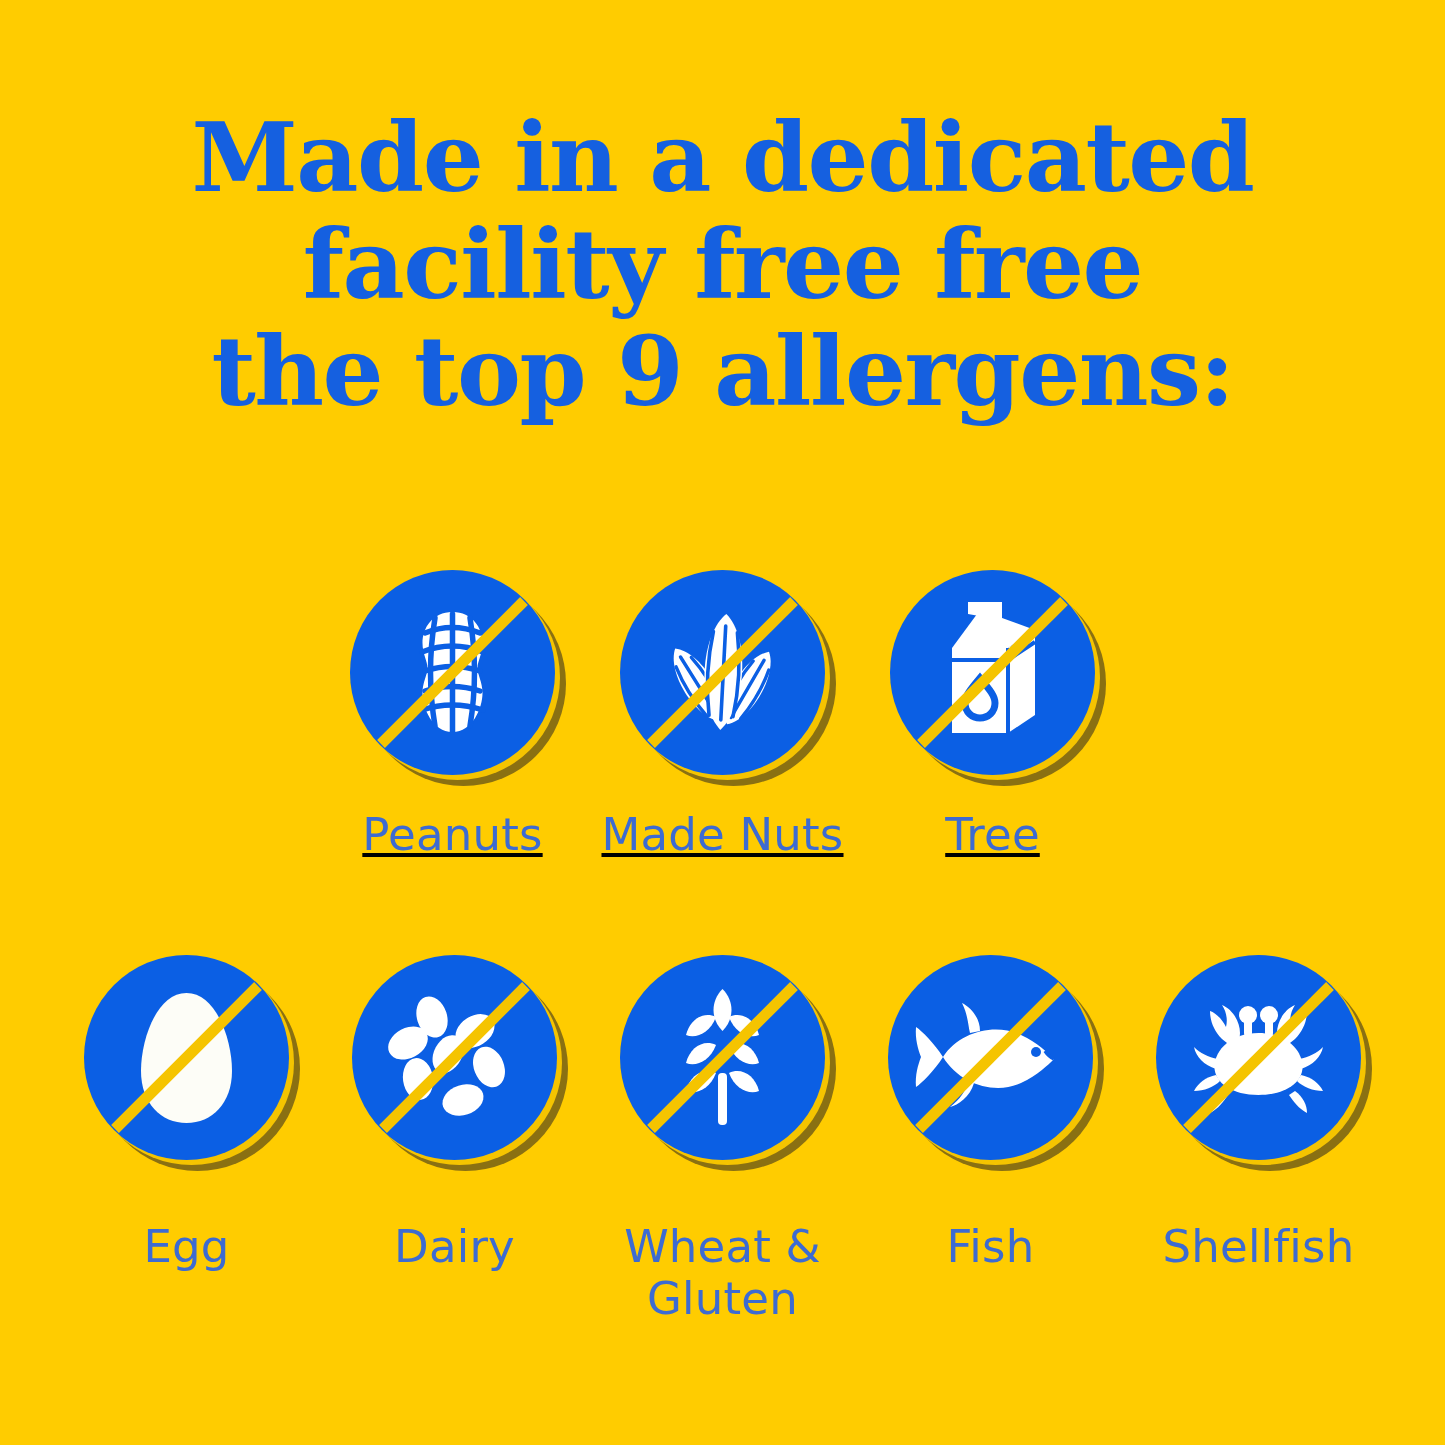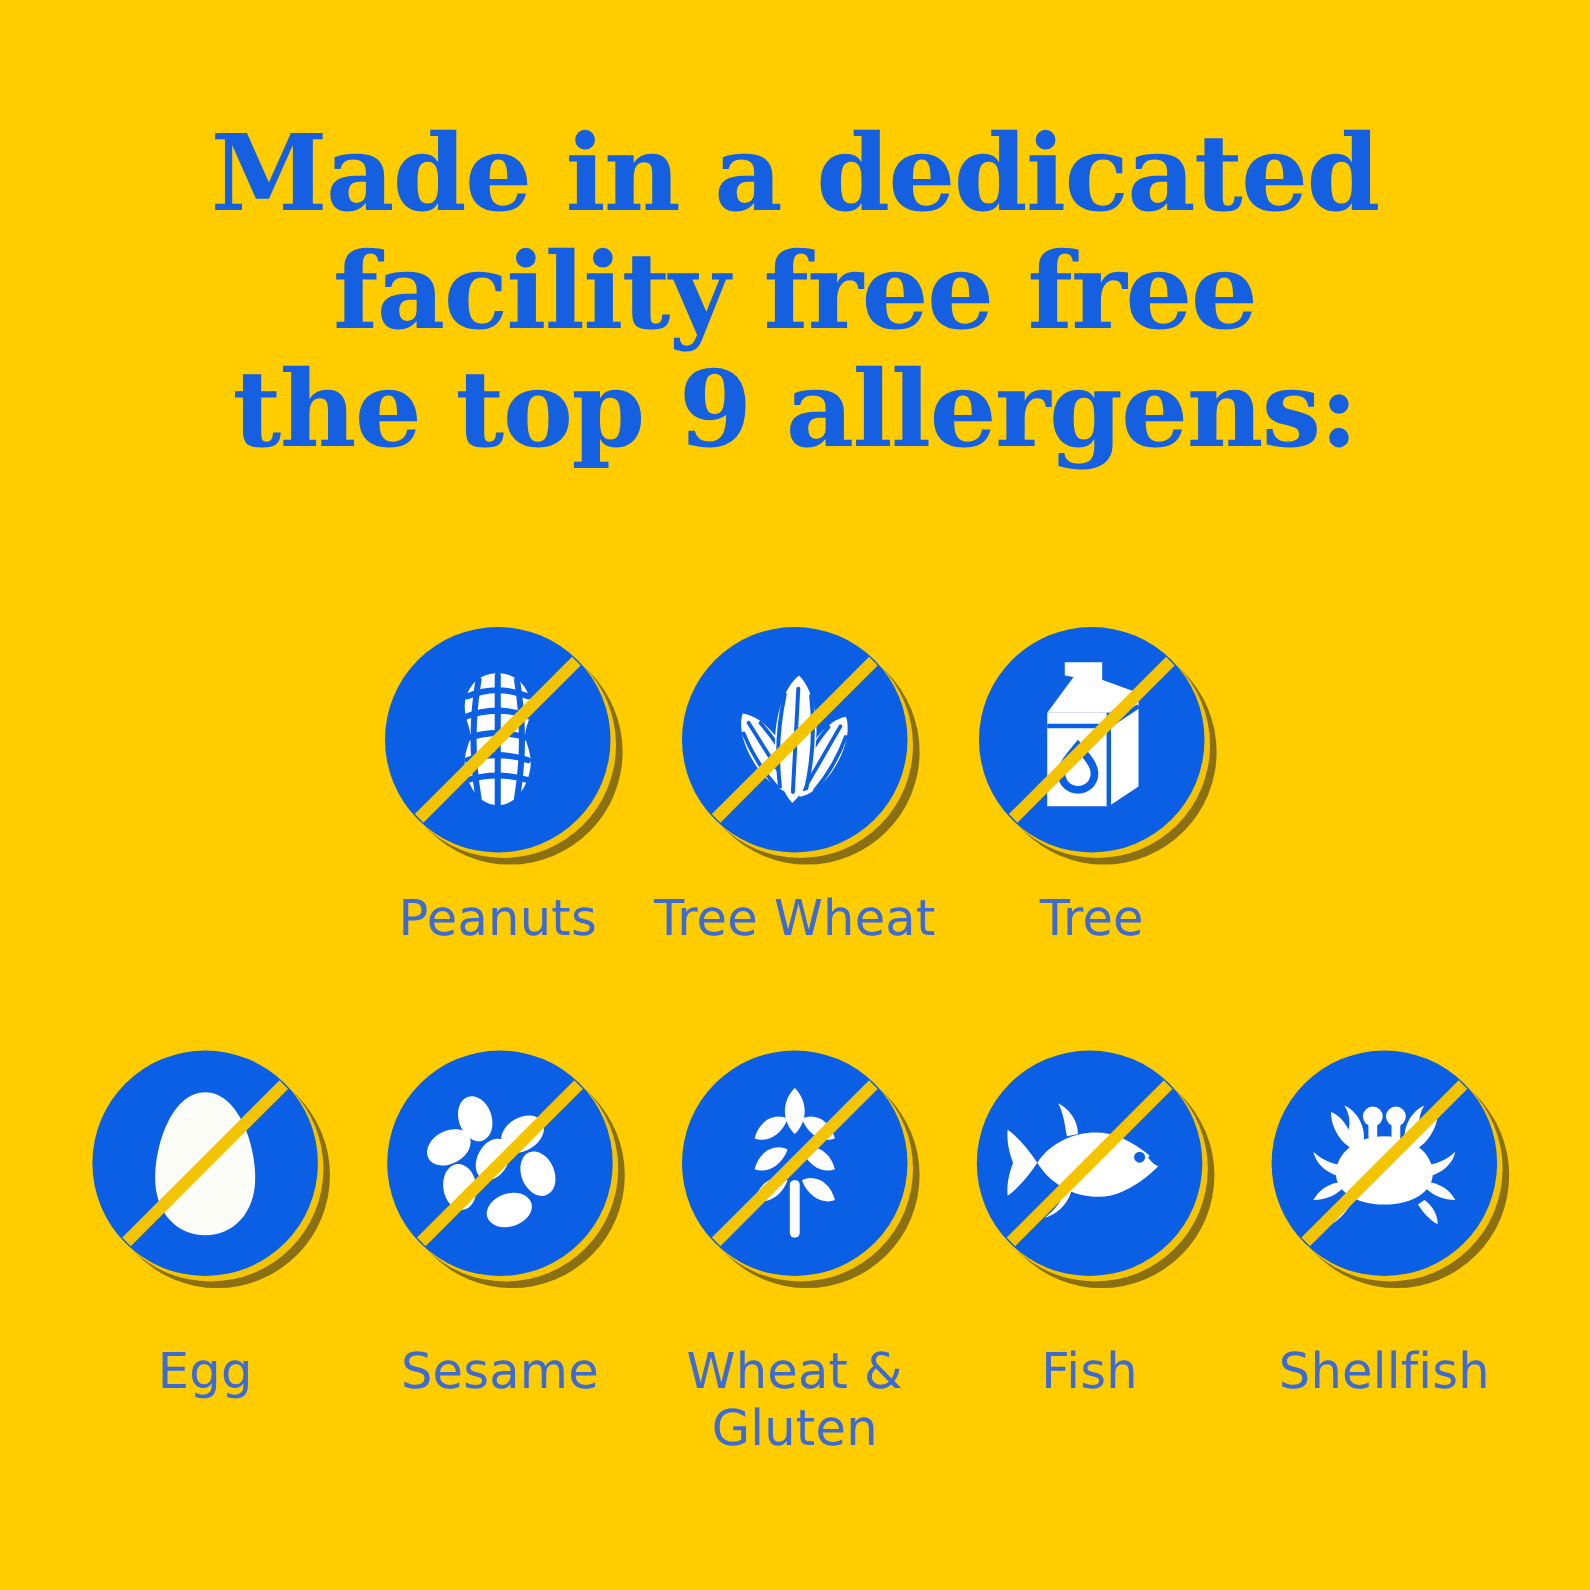--- a/index.html
+++ b/index.html
@@ -54,21 +54,21 @@
     align-items: flex-start;
   }
   .row-1 { position: absolute; top: 570px; left: 0; width: 1445px; }
   .row-2 { position: absolute; top: 955px; left: 0; width: 1445px; }
 
   .cell {
     display: flex;
     flex-direction: column;
     align-items: center;
   }
-  .row-1 .cell { width: 270px; }
+  .row-1 .cell { width: 270px; text-decoration: underline; }
   .row-2 .cell { width: 268px; gap: 25px; }
 
   
   .badge {
     position: relative;
     width: 205px;
     height: 205px;
   }
   .badge .shadow-disc {
     position: absolute;
@@ -201,21 +201,21 @@
                 <path d="M91 62 Q84 104 91 146"></path>
                 <path d="M115 62 Q122 104 115 146"></path>
               </g>
             </g>
           </svg>
           <svg class="slash" viewBox="0 0 205 205">
             <line x1="174" y1="31" x2="31" y2="174" stroke="#F5C400" stroke-width="11"></line>
           </svg>
         </div>
       </div>
-      <div class="label">Tree Wheat</div>
+      <div class="label">Made Nuts</div>
     </div>
 
 
     <div class="cell">
       <div class="badge">
         <div class="shadow-disc"></div>
         <div class="rim-disc"></div>
         <div class="blue-disc">
           <svg class="glyph" viewBox="0 0 205 205">
 
@@ -277,21 +277,21 @@
               <ellipse cx="137" cy="112" rx="15" ry="21" transform="rotate(-22 137 112)"></ellipse>
               <ellipse cx="66" cy="124" rx="15" ry="21" transform="rotate(-8 66 124)"></ellipse>
               <ellipse cx="111" cy="145" rx="15" ry="21" transform="rotate(72 111 145)"></ellipse>
             </g>
           </svg>
           <svg class="slash" viewBox="0 0 205 205">
             <line x1="174" y1="31" x2="31" y2="174" stroke="#F5C400" stroke-width="11"></line>
           </svg>
         </div>
       </div>
-      <div class="label">Sesame</div>
+      <div class="label">Dairy</div>
     </div>
 
     <div class="cell">
       <div class="badge">
         <div class="shadow-disc"></div>
         <div class="rim-disc"></div>
         <div class="blue-disc">
           <svg class="glyph" viewBox="0 0 205 205">
             <g fill="#FFFFFF">
 

